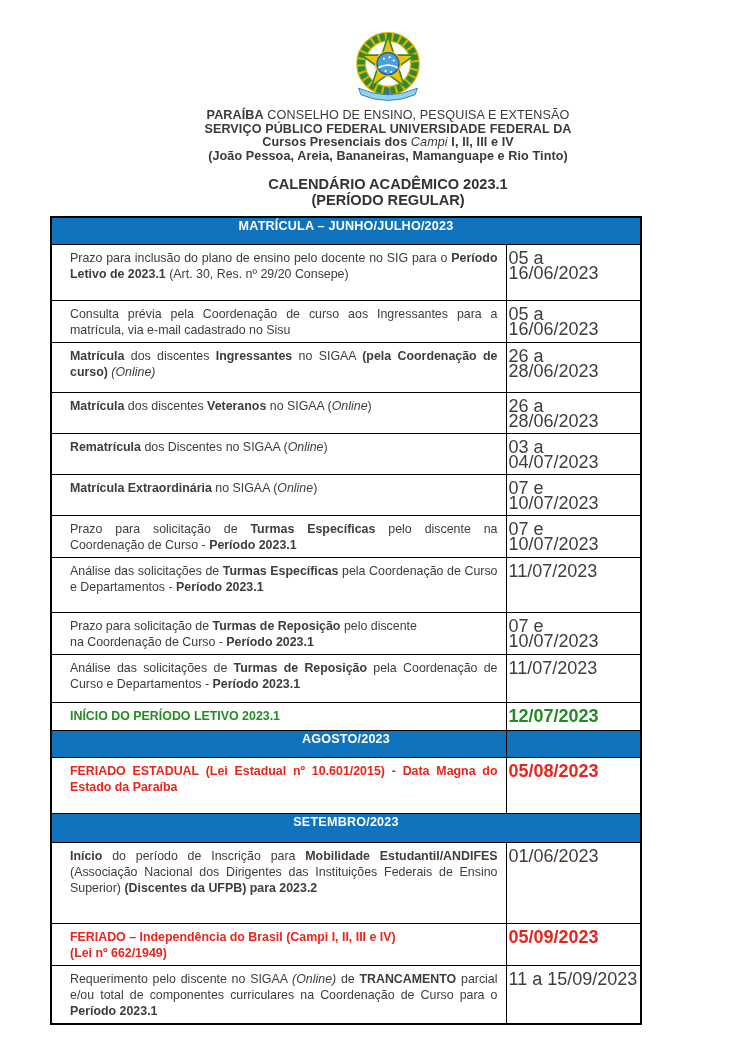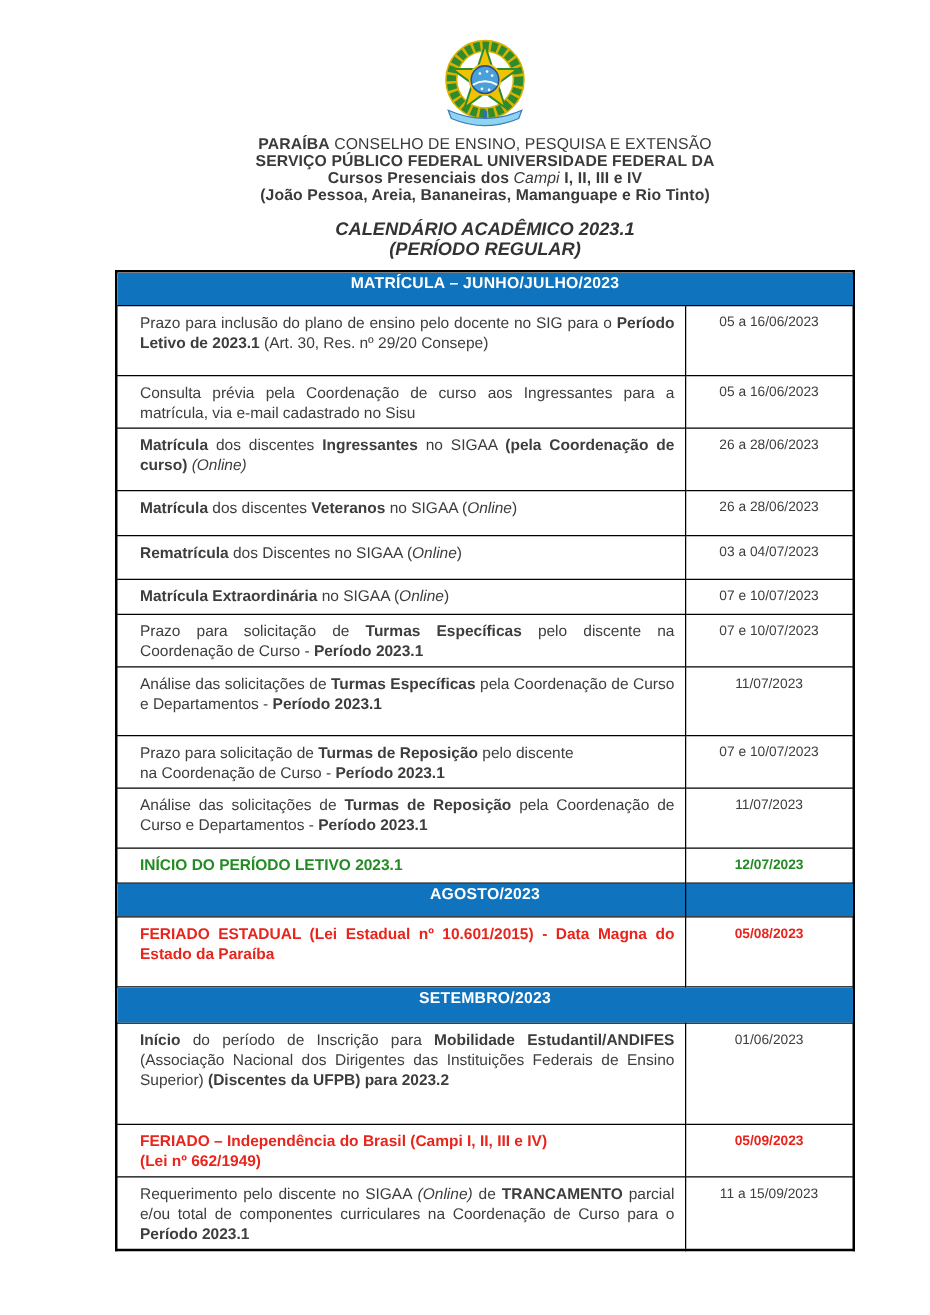--- a/index.html
+++ b/index.html
@@ -4,33 +4,33 @@
 <style>
   html,body{margin:0;padding:0;background:#ffffff;}
   .page{
     position:relative;width:744px;height:1052px;background:#fff;overflow:hidden;
     font-family:"Liberation Sans","DejaVu Sans",sans-serif;color:#3d3d3d;
   }
   .doc-header{margin:28px 0 0 93px;width:590px;text-align:center;}
   .emblem{display:block;margin:0 auto 3px auto;}
   .inst{font-size:12.6px;line-height:13.6px;color:#3a3a3a;letter-spacing:.1px;}
   .inst .b{font-weight:bold;}
-  .doc-title{margin-top:13px;font-size:14.6px;line-height:16px;font-weight:bold;color:#333;font-style:italic;}
+  .doc-title{margin-top:13px;font-size:14.6px;line-height:16px;font-weight:bold;color:#333;}
   table.cal{
-    margin:8px 0 0 92px;border-collapse:collapse;table-layout:fixed;width:590px;
+    margin:8px 0 0 50px;border-collapse:collapse;table-layout:fixed;width:590px;
     border:2px solid #000;
   }
   table.cal td{border:1px solid #000;vertical-align:top;}
   td.sec-cell{
     background:#0f73bd;color:#fff;font-weight:bold;text-align:center;
     font-size:12.6px;vertical-align:middle;position:relative;letter-spacing:.2px;
   }
   .sec-divider{position:absolute;left:454px;top:0;bottom:0;width:1px;background:#000;}
   td.desc{padding:5px 8px 4px 18px;text-align:justify;font-size:12.4px;line-height:16px;}
-  td.date{padding:6px 2px 4px 2px;text-align:center;font-size:11px;line-height:15px;}
+  td.date{padding:6px 2px 4px 2px;font-size:18px;line-height:15px;}
   tr.green td{color:#238b23;font-weight:bold;}
   tr.red td{color:#e8251d;font-weight:bold;}
 </style>
 </head>
 <body>
 
 <div class="page">
 
   <div class="doc-header">
 

